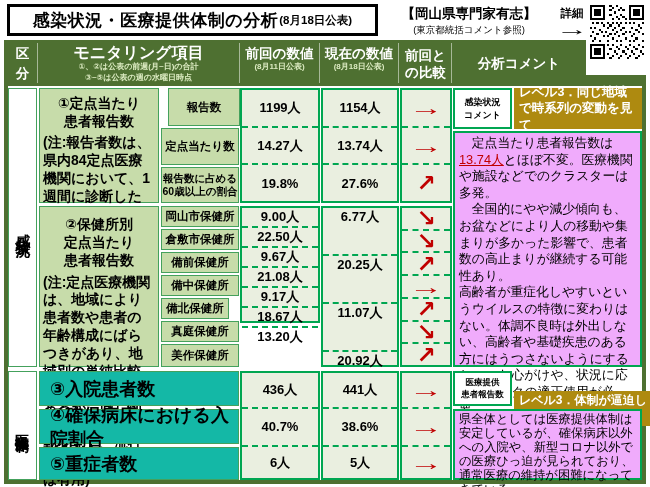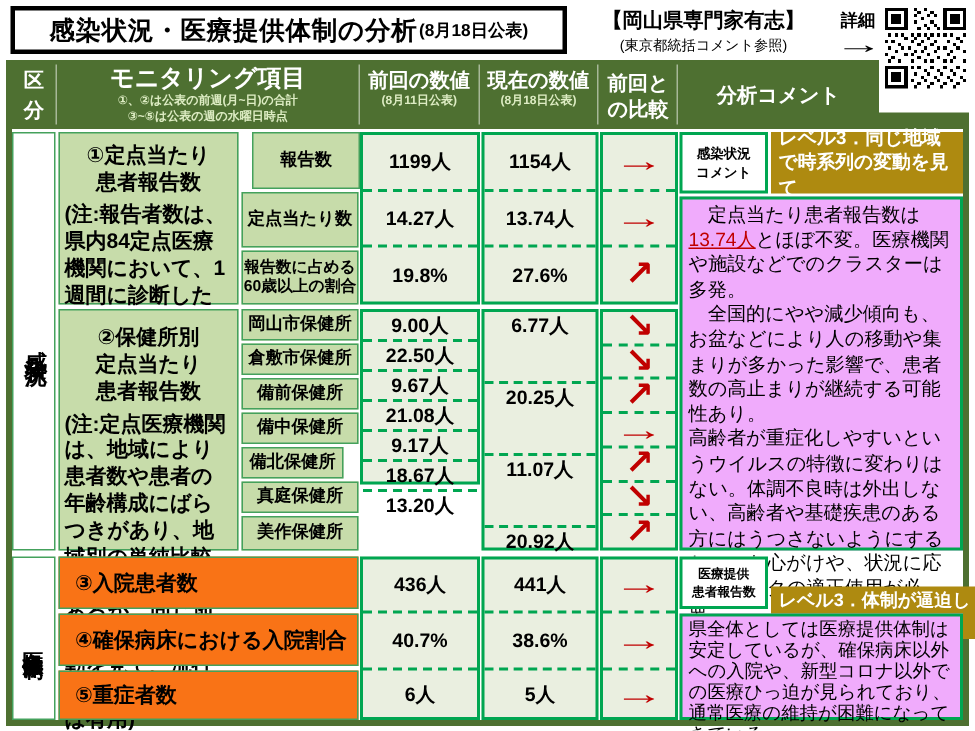--- a/index.html
+++ b/index.html
@@ -25,22 +25,22 @@
   .h-note{font-size:8px;line-height:10.5px;color:#ddecc3;font-weight:bold;}
   .sep{background:rgba(255,255,255,.5);}
   
   .cat{background:#fff;border:1px solid #44a15c;display:flex;align-items:center;justify-content:center;
        writing-mode:vertical-rl;text-orientation:upright;font-weight:bold;font-size:15px;letter-spacing:3px;}
   .lab{background:#c7dcaa;border:1px solid #44a15c;}
   .sec-title{font-weight:bold;font-size:14px;text-align:center;line-height:1.3;}
   .sec-note{font-weight:bold;font-size:14px;line-height:1.28;margin-top:4px;text-align:left;}
   .sublab{background:#c7dcaa;border:1px solid #44a15c;display:flex;align-items:center;justify-content:center;
           font-weight:bold;font-size:11.5px;text-align:center;line-height:1.25;}
-  .rowlab{background:#f97316;border:1px solid #44a15c;display:flex;align-items:center;
-          font-weight:bold;font-size:14px;padding-left:10px;}
+  .rowlab{background:#14b8a6;border:1px solid #44a15c;display:flex;align-items:center;
+          font-weight:bold;font-size:18px;padding-left:10px;}
   .vbox{background:#eaefe0;border:2px solid #00a651;display:flex;flex-direction:column;}
   .vbox.grow .vrow{flex:1;}
   .vrow{display:flex;align-items:center;justify-content:center;font-weight:bold;font-size:13px;}
   .vrow + .vrow{border-top:2px dashed #00a651;}
   .arrow{color:#c00000;font-weight:bold;font-size:20px;line-height:1;display:inline-block;}
   .arrow[data-dir="flat"]{transform:scaleX(1.7);}
   .arrow[data-dir="up"],.arrow[data-dir="down"]{transform:scale(1.15);}
   
   .tag{background:#fff;border:2px solid #00a651;display:flex;align-items:center;justify-content:center;
        text-align:center;font-weight:bold;line-height:1.35;}

